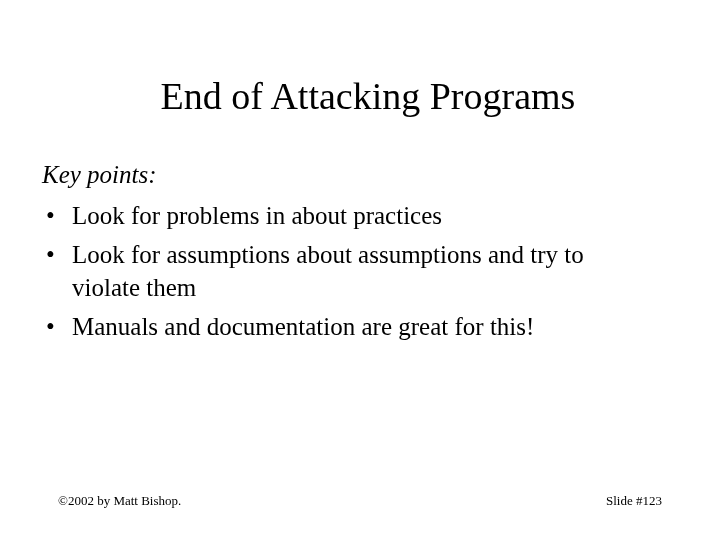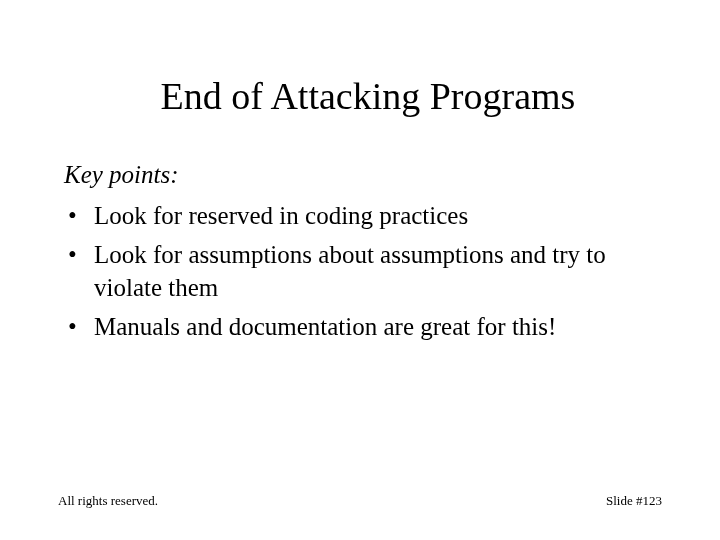--- a/index.html
+++ b/index.html
@@ -35,21 +35,21 @@
     line-height: 44px;
     font-weight: normal;
     letter-spacing: 0px;
     margin: 8px;
     white-space: nowrap;
   }
 
   
   .body-block {
     position: absolute;
-    left: 64px;
+    left: 42px;
     top: 158px;
     width: 608px;
   }
 
   .lead-line {
     font-style: italic;
     font-size: 25px;
     line-height: 33px;
     margin: 0 0 8px 0;
     white-space: nowrap;
@@ -121,34 +121,34 @@
 
   <h1 class="slide-title">End of Attacking Programs</h1>
 
   <div class="body-block">
 
     <p class="lead-line">Key points:</p>
 
     <ul class="bullets">
       <li>
         <span class="bullet-dot">•</span>
-        <span class="bullet-text">Look for reserved in coding practices</span>
+        <span class="bullet-text">Look for problems in about practices</span>
       </li>
       <li>
         <span class="bullet-dot">•</span>
         <span class="bullet-text">Look for assumptions about assumptions and try to violate them</span>
       </li>
       <li>
         <span class="bullet-dot">•</span>
         <span class="bullet-text">Manuals and documentation are great for this!</span>
       </li>
     </ul>
 
   </div>
 
   <div class="footer">
     <div class="copyright">
-      <div>All rights reserved.</div>
+      <div>©2002 by Matt Bishop.</div>
     </div>
     <div class="slide-number">Slide #123</div>
   </div>
 
 </div>
 
 </body></html>

